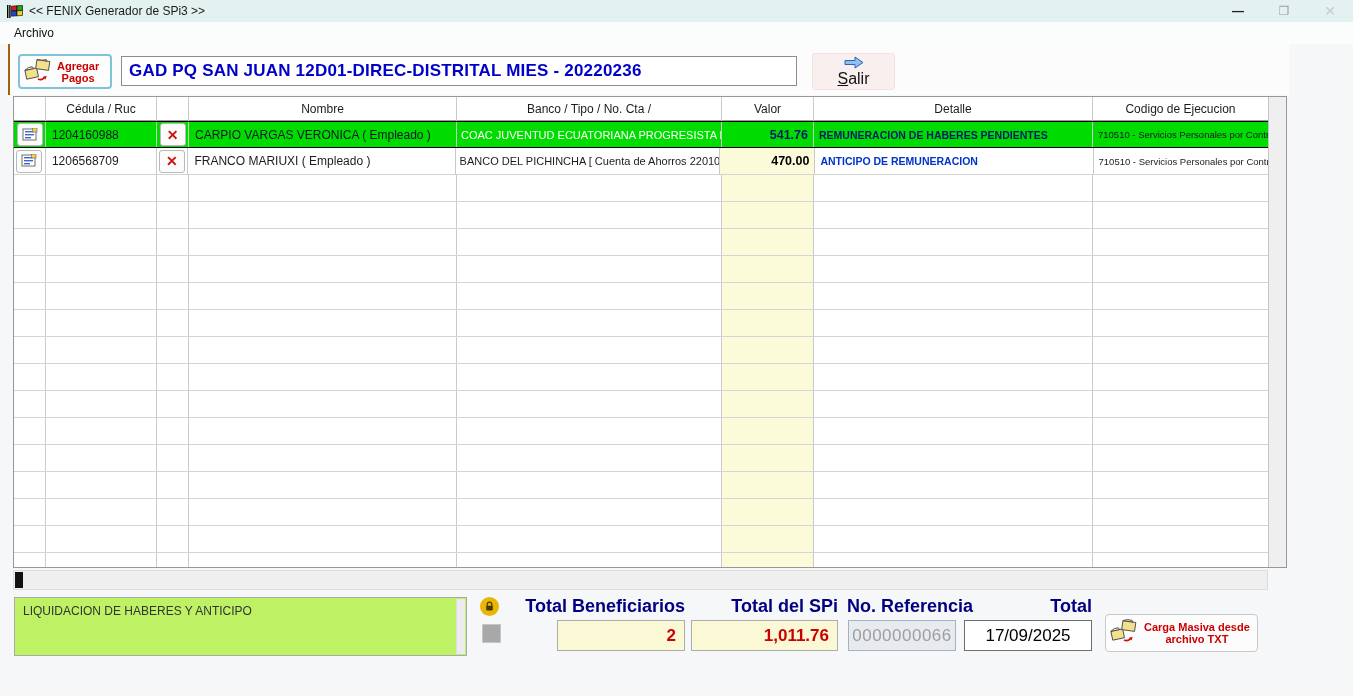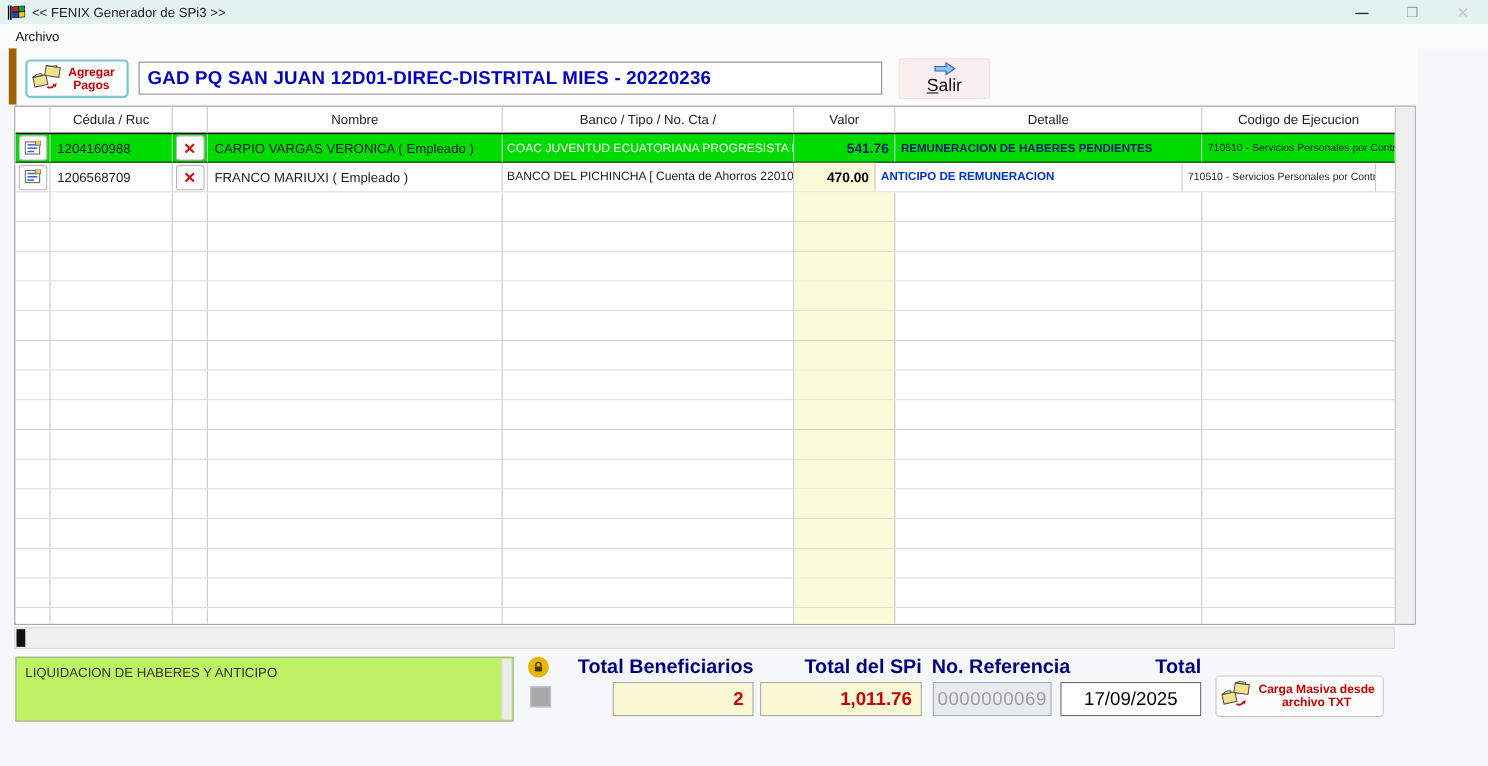--- a/index.html
+++ b/index.html
@@ -14,21 +14,21 @@
   .win-btn { width:46px; height:22px; display:flex; align-items:center; justify-content:center; font-size:12px; }
   .wc-min { color:#222; font-weight:bold; }
   .wc-restore { color:#9aa0a0; }
   .wc-close { color:#c3cccc; font-size:14px; }
 
   
   .menubar { position:absolute; left:0; top:22px; width:1353px; height:22px; background:#FBFCFC; }
   .menu-item { position:absolute; left:10px; top:3px; font-size:12px; color:#111; padding:1px 4px; }
 
   
-  .toolbar { position:absolute; left:8px; top:44px; width:1281px; height:51px; background:#FCFCFC; border-left:7px solid #a16207; }
+  .toolbar { position:absolute; left:8px; top:44px; width:1281px; height:51px; background:#FCFCFC; border-left:2px solid #a16207; }
   .btn-agregar { position:absolute; left:8px; top:10px; width:94px; height:35px; background:#FDFDFD; border:2px solid #7DC4DA; border-radius:4px; display:flex; align-items:center; gap:3px; padding-left:4px; cursor:pointer; }
   .btn-agregar .lbl { color:#CC0000; font-weight:bold; font-size:11px; line-height:12px; text-align:center; }
   .accel::first-letter { text-decoration:underline; }
   .entity-box { position:absolute; left:111px; top:12px; width:676px; height:30px; background:#FFFFFF; border:1px solid #8C8C8C; display:flex; align-items:center; padding-left:7px; }
   .entity-box span { font-size:17px; font-weight:bold; color:#0000C8; letter-spacing:0.2px; }
   .btn-salir { position:absolute; left:802px; top:9px; width:83px; height:37px; background:#FAEFEF; border:1px solid #F2E2E2; border-radius:3px; display:flex; flex-direction:column; align-items:center; justify-content:center; cursor:pointer; }
   .btn-salir .lbl { font-size:16px; color:#111; margin-top:1px; }
 
   
   .grid { position:absolute; left:13px; top:96px; width:1274px; height:472px; background:#FFFFFF; border:1px solid #979797; }
@@ -179,21 +179,21 @@
       </button>
     </div>
     <div class="cell pad" style="width: 111px;">1206568709</div>
     <div class="cell" style="width: 32px;">
       <button class="mini-btn">
         <span class="x-glyph">✕</span>
       </button>
     </div>
     <div class="cell pad" style="width: 268px;">FRANCO MARIUXI   ( Empleado )</div>
     <div class="cell c-banco" style="width: 265px;">BANCO DEL PICHINCHA [ Cuenta de Ahorros 2201054700 ]</div>
-    <div class="cell num cream" style="width: 74px;">470.00</div>
+    <div class="cell num cream" style="width: 96px;">470.00</div>
     <div class="cell c-detalle" style="width: 279px; color: rgb(0, 51, 204);">ANTICIPO DE REMUNERACION</div>
     <div class="cell c-codigo" style="width: 176px;">710510 - Servicios Personales por Contrato</div>
   </div>
         <div class="grid-row">
           <div class="cell" style="width: 32px;"></div>
           <div class="cell" style="width: 111px;"></div>
           <div class="cell" style="width: 32px;"></div>
           <div class="cell" style="width: 268px;"></div>
           <div class="cell" style="width: 265px;"></div>
           <div class="cell cream" style="width: 92px;"></div>
@@ -367,21 +367,21 @@
   <span>2</span>
 </div>
 
 <div class="f-label" style="left:700px; width:138px; text-align:right;">Total del SPi</div>
 <div class="f-box box-cream" style="left:691px; width:147px;">
   <span>1,011.76</span>
 </div>
 
 <div class="f-label" style="left:847px;">No. Referencia</div>
 <div class="f-box box-ref" style="left:848px; width:108px;">
-  <span>0000000069</span>
+  <span>0000000066</span>
 </div>
 
 <div class="f-label" style="left:964px; width:128px; text-align:right;">Total</div>
 <div class="f-box box-fecha" style="left:964px; width:128px;">
   <span>17/09/2025</span>
 </div>
 
 <button class="btn-carga">
   <svg width="30" height="28" viewBox="0 0 30 28">
     <g transform="rotate(-12 8 17)">

